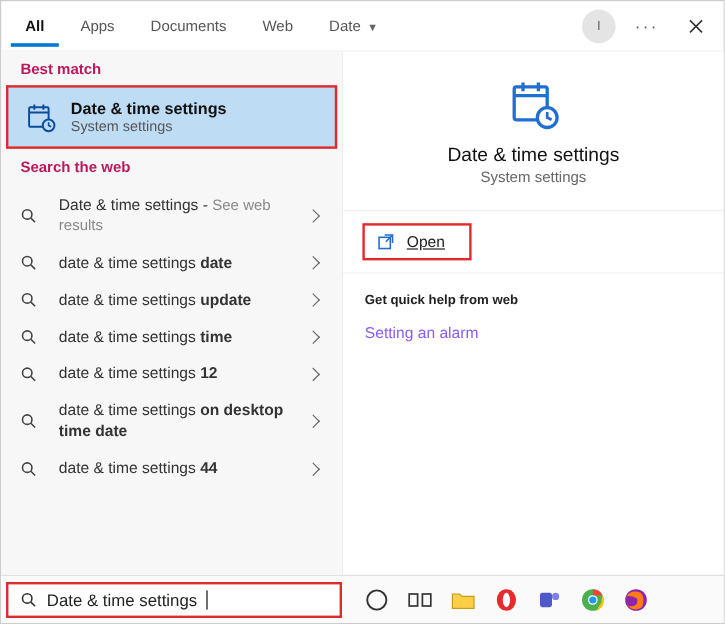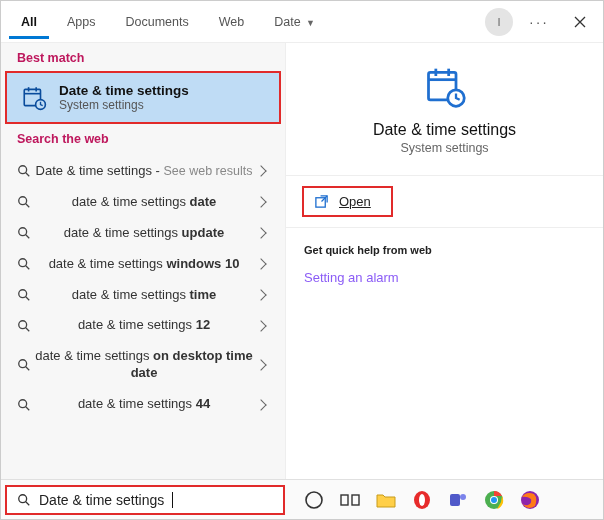--- a/index.html
+++ b/index.html
@@ -19,21 +19,21 @@
   .main { flex: 1; display: flex; min-height: 0; }
   .left { width: 284px; background: #f7f7f7; display: flex; flex-direction: column; position: relative; }
   .right { flex: 1; background: #fff; border-left: 1px solid #eee; display: flex; flex-direction: column; }
   .left-content { flex: 1; overflow: hidden; }
   .section-label { font-weight: 600; font-size: 12.5px; padding: 8px 16px 6px; color: #be185d; }
   .best-match { display: flex; align-items: center; gap: 12px; padding: 10px 14px; background: #bfdcf5; border: 2px solid #e12a2a; margin: 0 4px 0 4px; }
   .bm-icon { width: 26px; height: 26px; color: #0a4c9c; }
   .bm-text .title { font-size: 13.5px; font-weight: 600; color: #111; }
   .bm-text .subtitle { font-size: 12px; color: #555; }
   .web-list { padding-top: 4px; }
-  .web-item { display: flex; align-items: center; gap: 3px; padding: 7px 16px; cursor: pointer; text-align: center; }
+  .web-item { display: flex; align-items: center; gap: 18px; padding: 7px 16px; cursor: pointer; }
   .search-icon-sm { width: 14px; height: 14px; color: #444; flex-shrink: 0; }
   .web-label { flex: 1; font-size: 13px; color: #333; white-space: normal; line-height: 1.3; }
   .web-label b { font-weight: 600; }
   .aside-hint { color: #888; font-size: 12.5px; }
   .chevron { width: 8px; height: 8px; border-right: 1.4px solid #666; border-top: 1.4px solid #666; transform: rotate(45deg); flex-shrink: 0; margin-right: 4px; }
   
   .feature { display: flex; flex-direction: column; align-items: center; padding: 22px 20px 20px; }
   .feature-icon { width: 44px; height: 44px; color: #1f6fd0; margin-bottom: 12px; }
   .feature-title { font-size: 16px; font-weight: 400; color: #111; margin-bottom: 2px; }
   .feature-sub { font-size: 12.5px; color: #666; }
@@ -116,28 +116,20 @@
               </svg>
               <div class="web-label">date &amp; time settings <b>date</b></div>
               <span class="chevron"></span>
             </div>
             <div class="web-item">
               <svg class="search-icon-sm" viewBox="0 0 16 16">
                 <circle cx="6.5" cy="6.5" r="4.5" fill="none" stroke="#444" stroke-width="1.5"></circle>
                 <line x1="10" y1="10" x2="14" y2="14" stroke="#444" stroke-width="1.5"></line>
               </svg>
               <div class="web-label">date &amp; time settings <b>update</b></div>
-              <span class="chevron"></span>
-            </div>
-            <div class="web-item">
-              <svg class="search-icon-sm" viewBox="0 0 16 16">
-                <circle cx="6.5" cy="6.5" r="4.5" fill="none" stroke="#444" stroke-width="1.5"></circle>
-                <line x1="10" y1="10" x2="14" y2="14" stroke="#444" stroke-width="1.5"></line>
-              </svg>
-              <div class="web-label">date &amp; time settings <b>windows 10</b></div>
               <span class="chevron"></span>
             </div>
             <div class="web-item">
               <svg class="search-icon-sm" viewBox="0 0 16 16">
                 <circle cx="6.5" cy="6.5" r="4.5" fill="none" stroke="#444" stroke-width="1.5"></circle>
                 <line x1="10" y1="10" x2="14" y2="14" stroke="#444" stroke-width="1.5"></line>
               </svg>
               <div class="web-label">date &amp; time settings <b>time</b></div>
               <span class="chevron"></span>
             </div>

